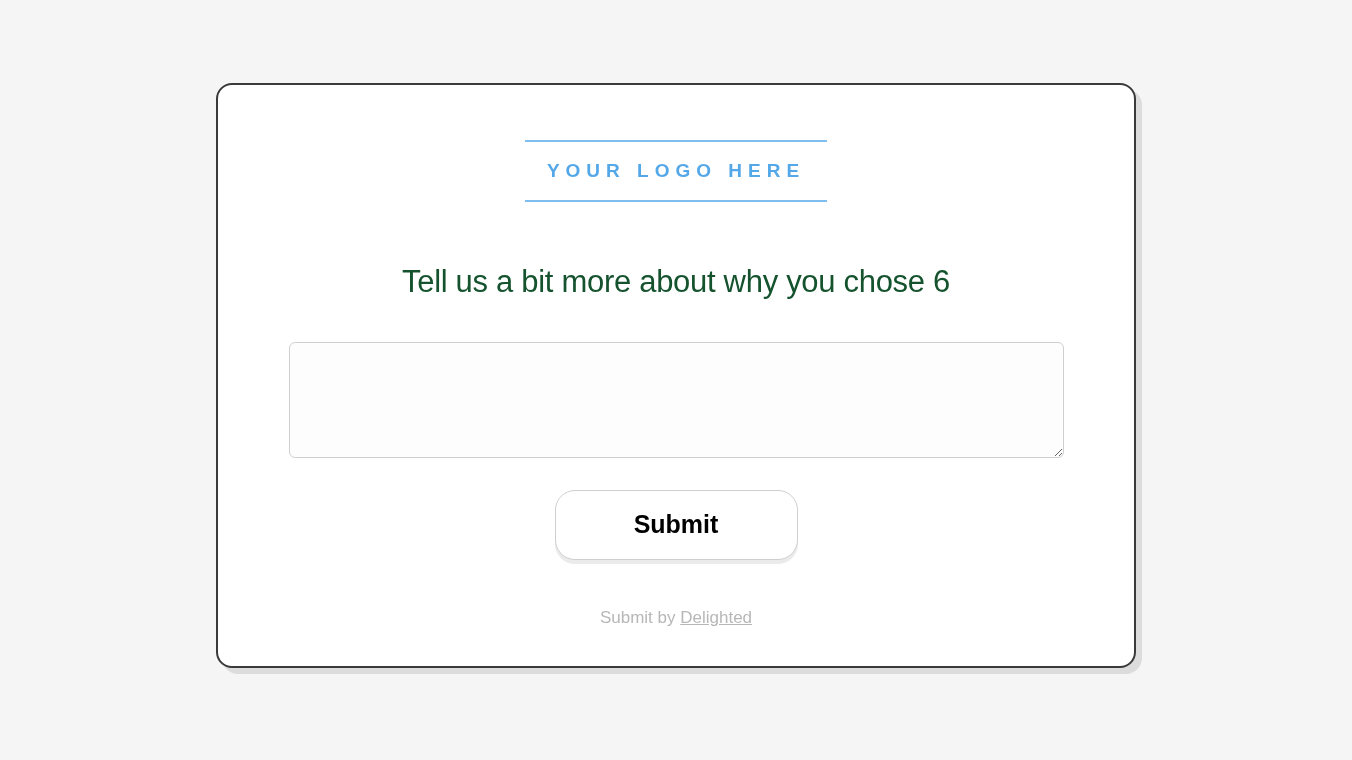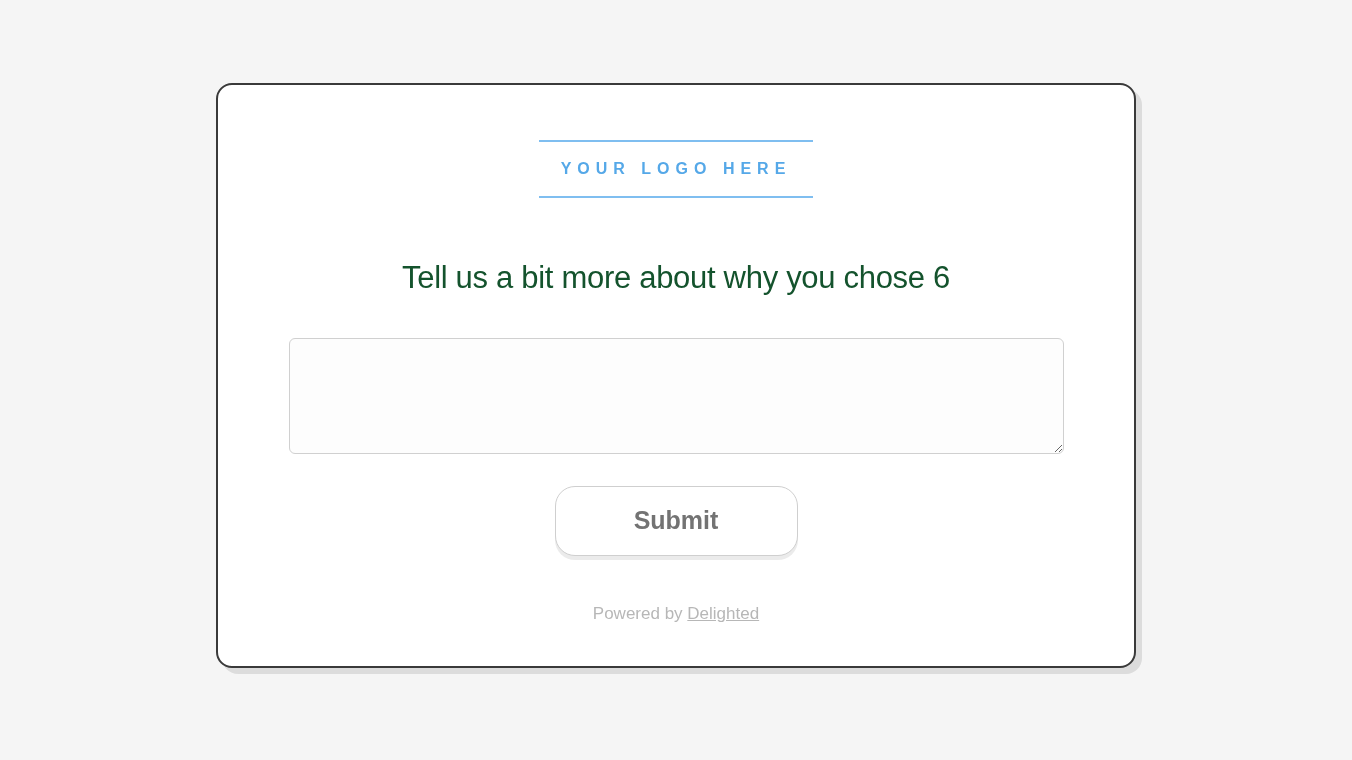--- a/index.html
+++ b/index.html
@@ -30,21 +30,21 @@
       align-items: center;
       padding: 55px 75px 30px 75px;
       margin-top: -10px;
     }
     
     .logo-placeholder {
       border-top: 2px solid #7fbef0;
       border-bottom: 2px solid #7fbef0;
       padding: 18px 22px;
       color: #55a8e8;
-      font-size: 16px;
+      font-size: 19px;
       font-weight: 600;
       letter-spacing: 6px;
       text-transform: uppercase;
     }
     
     .prompt-text {
       font-size: 31px;
       color: #14532d;
       font-weight: 400;
       margin-top: 62px;
@@ -67,21 +67,21 @@
     }
     
     .submit-button {
       margin-top: 32px;
       width: 243px;
       height: 70px;
       background-color: #ffffff;
       border: 1px solid #cfcfcf;
       border-radius: 20px;
       box-shadow: 0 4px 0 rgba(0, 0, 0, 0.08);
-      color: #737373;
+      color: #000000;
       font-size: 25px;
       font-weight: 600;
       cursor: pointer;
       font-family: inherit;
     }
     
     .footer-attribution {
       margin-top: 48px;
       font-size: 17px;
       color: #b7b7b7;
@@ -103,16 +103,16 @@
     <span>YOUR LOGO HERE</span>
   </div>
 
   <div class="prompt-text">Tell us a bit more about why you chose 6</div>
 
   <textarea class="feedback-textarea" placeholder="" style=""></textarea>
 
   <button class="submit-button">Submit</button>
 
   <div class="footer-attribution">
-    <span>Powered by </span><span class="link">Delighted</span>
+    <span>Submit by </span><span class="link">Delighted</span>
   </div>
 
 </div>
 
 </body></html>

